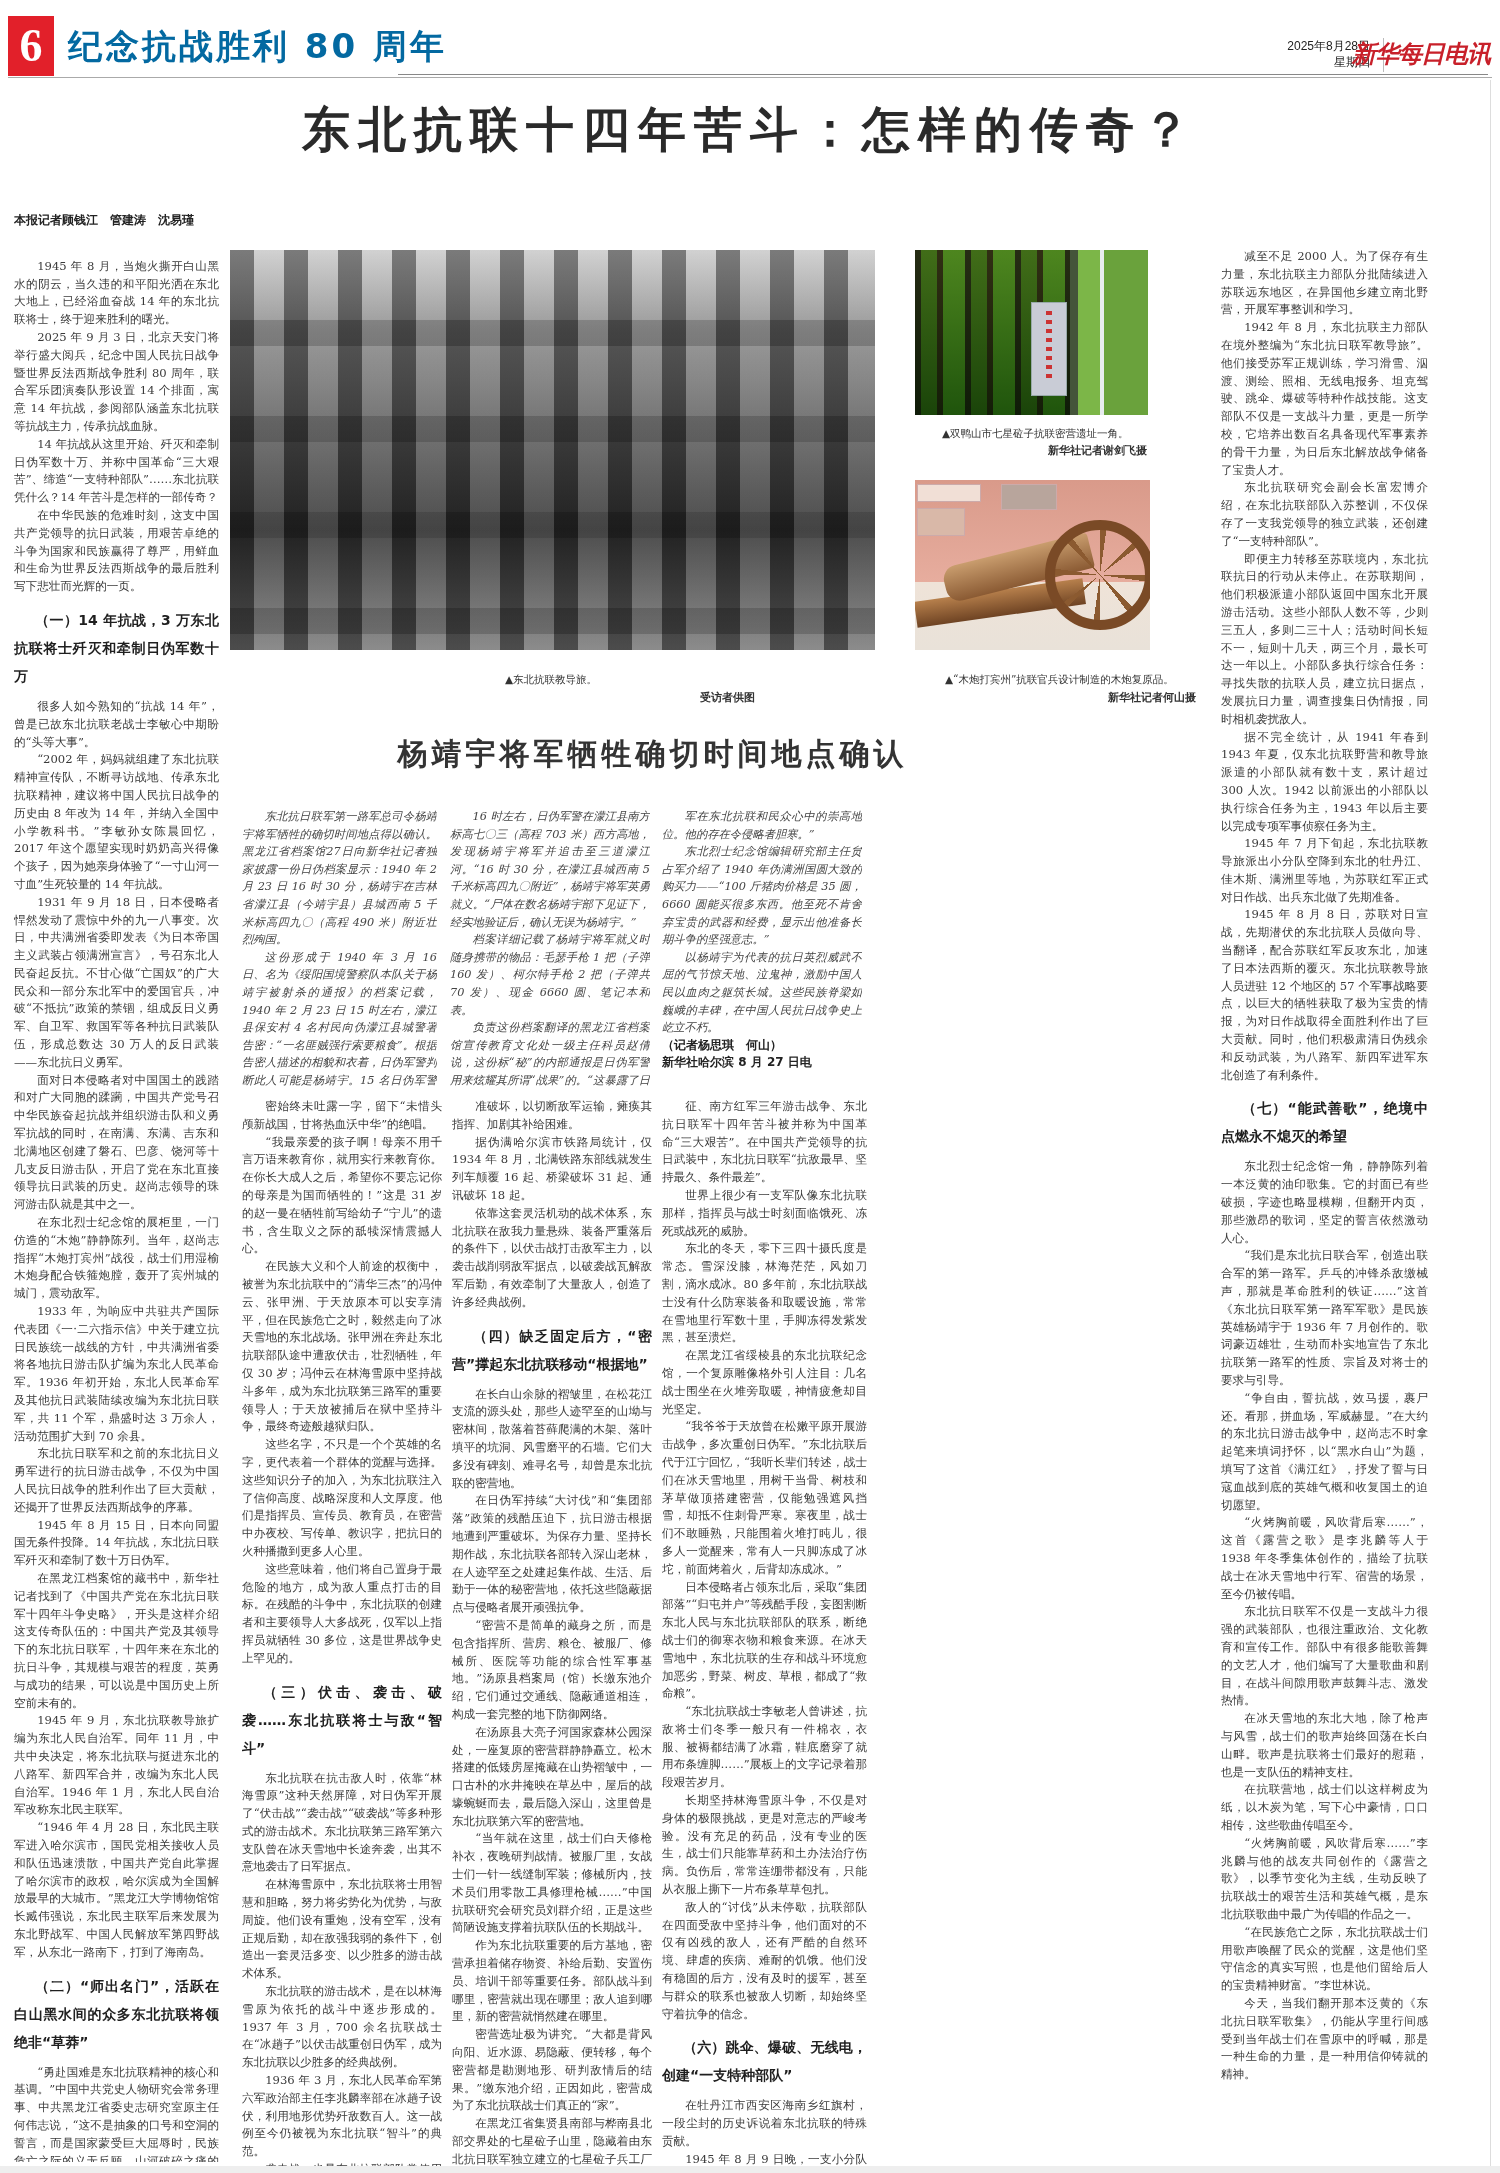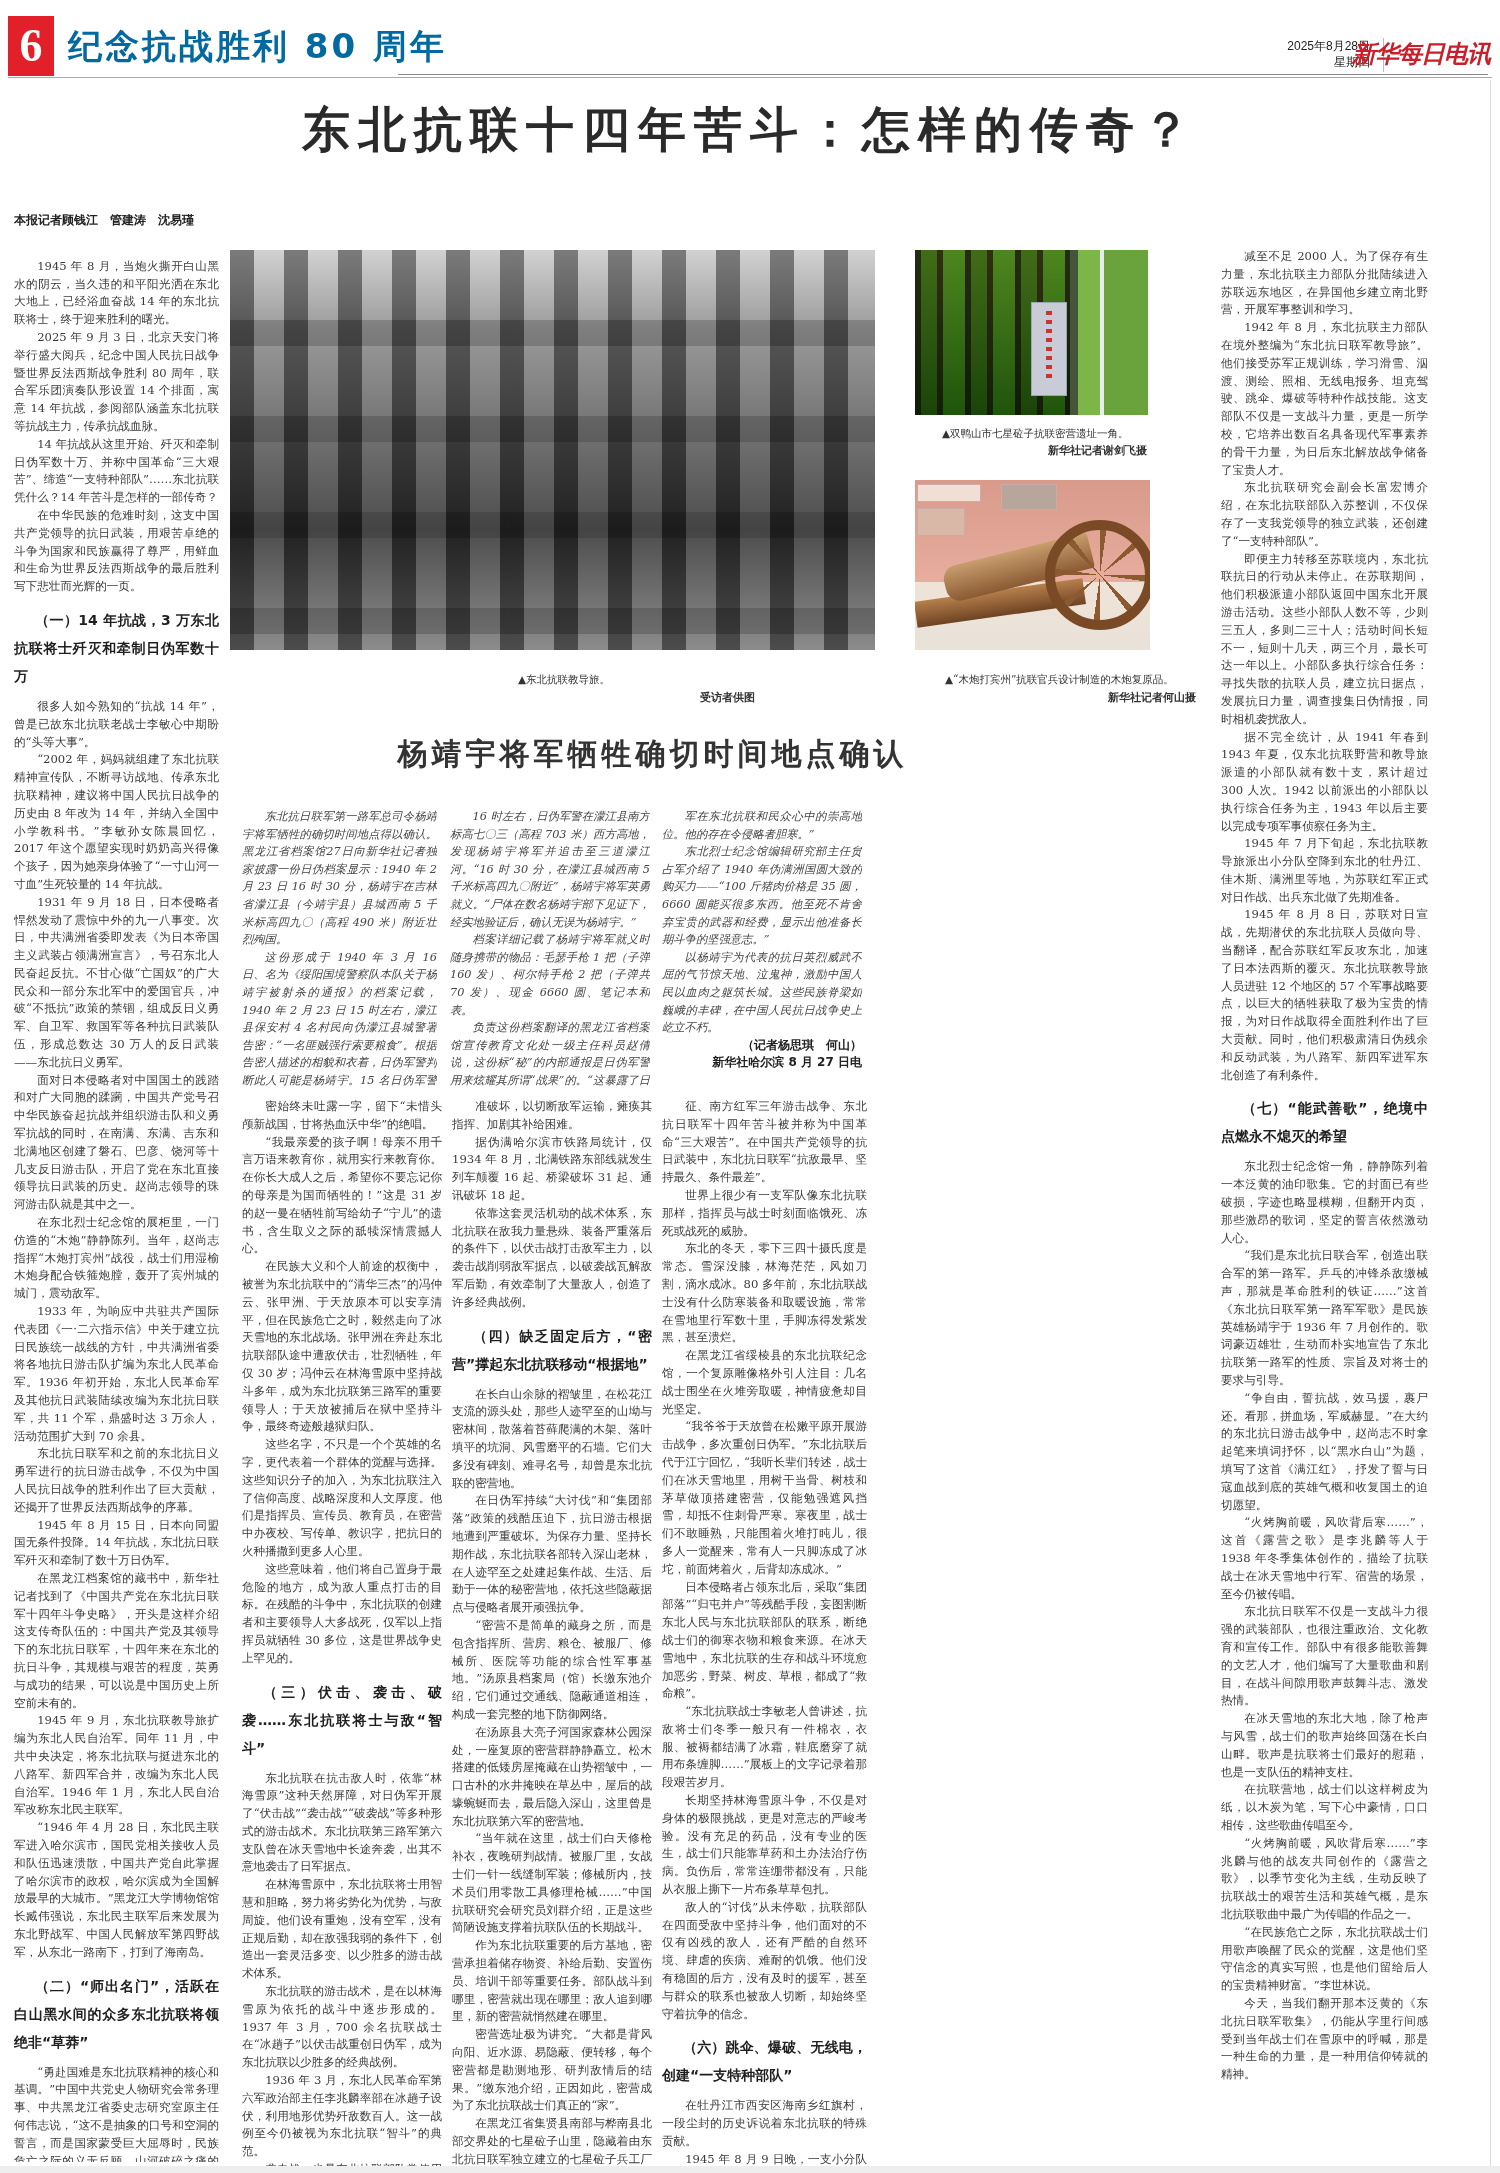--- a/index.html
+++ b/index.html
@@ -46,21 +46,21 @@
   .photo-cannon .trail { position: absolute; left: 0; top: 110px; width: 170px; height: 26px; background: linear-gradient(180deg, #b7804c, #6e4323); transform: rotate(-8deg); }
   .photo-cannon .wheel { position: absolute; left: 130px; top: 40px; width: 110px; height: 110px; border-radius: 50%; border: 10px solid #7a4a26; background: repeating-conic-gradient(#8b5a30 0 8deg, transparent 8deg 45deg); }
 
   .caption { position: absolute; font-size: 10.5px; color: #333; line-height: 15px; }
   .credit { position: absolute; font-family: "DejaVu Sans", sans-serif; font-weight: bold; font-size: 11px; color: #333; }
 
   
   .subhead { position: absolute; left: 230px; width: 845px; top: 722px; text-align: center; font-family: "DejaVu Serif", serif; font-size: 30px; color: #333; letter-spacing: 4px; margin-top: 12px; }
 
   .col-box { font-family: "DejaVu Serif", serif; font-size: 11.3px; line-height: 17.6px; color: #444; font-style: italic; }
-  .sign { text-indent: 0 !important; text-align: right; font-family: "DejaVu Sans", sans-serif; font-weight: bold; font-style: normal; color: #222; font-size: 12px; }
+  .sign { text-indent: 0 !important; font-family: "DejaVu Sans", sans-serif; font-weight: bold; font-style: normal; color: #222; font-size: 12px; }
 
   .bottom-rule { position: absolute; left: 0; right: 0; top: 2166px; height: 7px; background: #eee; }
   .vrule { position: absolute; width: 1px; background: #ddd; }
 </style>
 </head>
 <body>
 
 <div class="masthead">
   <div class="page-num">6</div>
   <div class="section-title">纪念抗战胜利 80 周年</div>
@@ -92,21 +92,21 @@
   <p>1945 年 8 月 15 日，日本向同盟国无条件投降。14 年抗战，东北抗日联军歼灭和牵制了数十万日伪军。</p>
   <p>在黑龙江档案馆的藏书中，新华社记者找到了《中国共产党在东北抗日联军十四年斗争史略》，开头是这样介绍这支传奇队伍的：中国共产党及其领导下的东北抗日联军，十四年来在东北的抗日斗争，其规模与艰苦的程度，英勇与成功的结果，可以说是中国历史上所空前未有的。</p>
   <p>1945 年 9 月，东北抗联教导旅扩编为东北人民自治军。同年 11 月，中共中央决定，将东北抗联与挺进东北的八路军、新四军合并，改编为东北人民自治军。1946 年 1 月，东北人民自治军改称东北民主联军。</p>
   <p>“1946 年 4 月 28 日，东北民主联军进入哈尔滨市，国民党相关接收人员和队伍迅速溃散，中国共产党自此掌握了哈尔滨市的政权，哈尔滨成为全国解放最早的大城市。”黑龙江大学博物馆馆长臧伟强说，东北民主联军后来发展为东北野战军、中国人民解放军第四野战军，从东北一路南下，打到了海南岛。</p>
   <h3>（二）“师出名门”，活跃在白山黑水间的众多东北抗联将领绝非“草莽”</h3>
   <p>“勇赴国难是东北抗联精神的核心和基调。”中国中共党史人物研究会常务理事、中共黑龙江省委史志研究室原主任何伟志说，“这不是抽象的口号和空洞的誓言，而是国家蒙受巨大屈辱时，民族危亡之际的义无反顾，山河破碎之痛的全面反抗。”</p>
 
 </div>
 
 <div class="photo photo-bw-full"></div>
-<div class="caption" style="left:505px; top:672px;margin-left:13px;">▲东北抗联教导旅。</div>
+<div class="caption" style="left:505px; top:672px;">▲东北抗联教导旅。</div>
 <div class="credit" style="left:700px; top:690px;">受访者供图</div>
 
 <div class="photo photo-forest">
     <div class="stone">
       <span></span>
     </div>
   </div>
 <div class="photo photo-forest2"></div>
 <div class="caption" style="left:942px; top:426px;">▲双鸭山市七星砬子抗联密营遗址一角。</div>
 <div class="credit" style="left:1048px; top:443px;">新华社记者谢剑飞摄</div>

